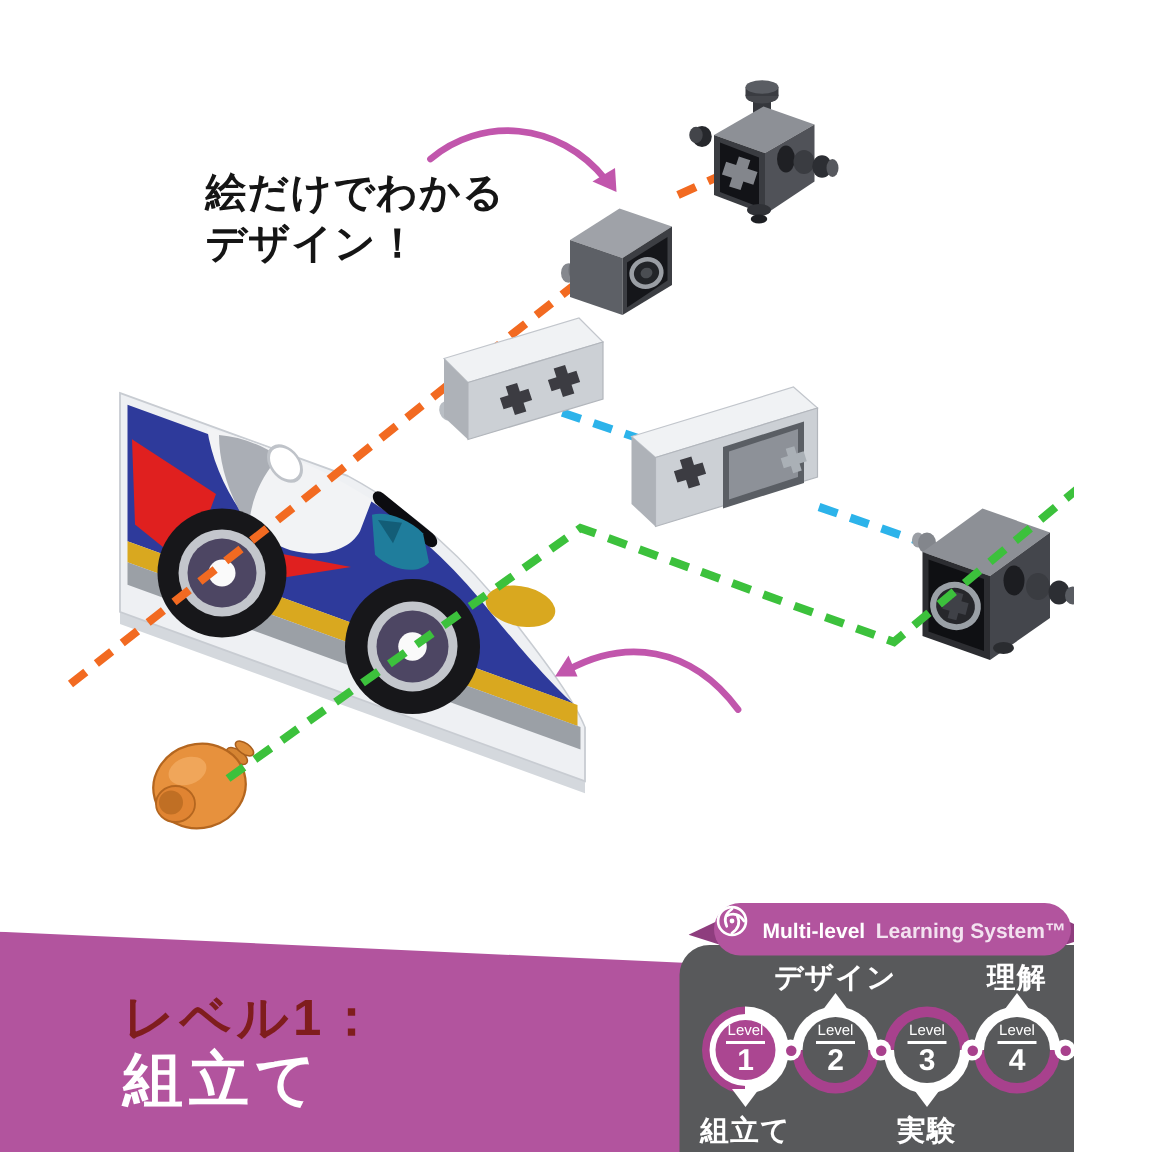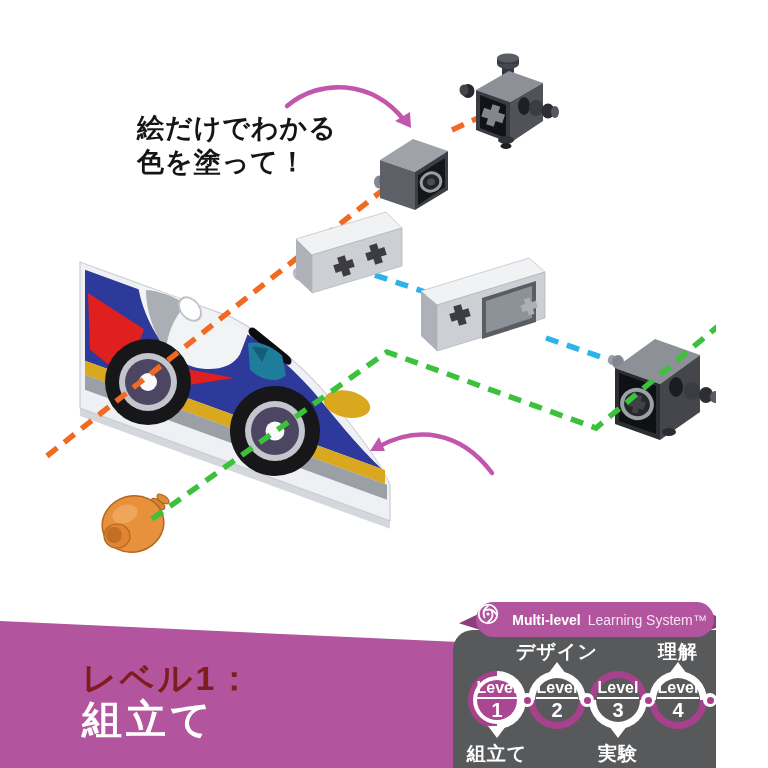--- a/index.html
+++ b/index.html
@@ -19,32 +19,32 @@
 
   
   .ls-panel{position:absolute;left:453px;top:630px;width:315px;height:138px;background:#58595b;
             border-radius:20px 20px 0 0;}
   .ls-wing{position:absolute;top:607px;width:34px;height:27px;background:#8e3d7e;}
   .ls-wing.left{left:459px;clip-path:polygon(100% 0,0 60%,100% 100%);}
   .ls-wing.right{left:697px;clip-path:polygon(0 0,100% 60%,0 100%);}
   .ls-pill{position:absolute;left:476px;top:602px;width:238px;height:35px;background:#b2549e;
            border-radius:18px;display:flex;align-items:center;justify-content:center;gap:7px;color:#fff;}
   .ls-pill .t-strong{font-size:14px;font-weight:bold;padding-left:29px;}
-  .ls-pill .t-rest{font-size:14px;font-weight:normal;color:#f3e2f0;}
+  .ls-pill .t-rest{font-size:14px;font-weight:bold;color:#f3e2f0;}
 
   .lvl{position:absolute;top:671px;width:58px;height:58px;border-radius:50%;}
   .lvl-1{left:468px;background:conic-gradient(from 180deg,#a8418d 0 180deg,#ffffff 180deg 360deg);}
   .lvl-2{left:528px;background:conic-gradient(from 270deg,#ffffff 0 180deg,#a8418d 180deg 360deg);}
   .lvl-3{left:589px;background:conic-gradient(from 270deg,#a8418d 0 180deg,#ffffff 180deg 360deg);}
   .lvl-4{left:649px;background:conic-gradient(from 270deg,#ffffff 0 180deg,#a8418d 180deg 360deg);}
   .lvl-inner{position:absolute;inset:7px;border-radius:50%;background:#58595b;
              display:flex;flex-direction:column;align-items:center;justify-content:center;color:#fff;}
   .lvl-1 .lvl-white{position:absolute;inset:5px;border-radius:50%;background:#fff;}
   .lvl-1 .lvl-inner{inset:9px;background:#ab4691;}
-  .lvl-tier{font-size:16px;font-weight:bold;line-height:1.1;border-bottom:2px solid #fff;padding:0 1px 1px;}
+  .lvl-tier{font-size:10px;font-weight:normal;line-height:1.1;border-bottom:2px solid #fff;padding:0 1px 1px;}
   .lvl-num{font-size:20px;font-weight:bold;line-height:1.05;margin-top:1px;}
   .ptr{position:absolute;left:50%;transform:translateX(-50%);width:0;height:0;
        border-left:9px solid transparent;border-right:9px solid transparent;}
   .ptr-up{top:-9px;border-bottom:12px solid #fff;}
   .ptr-down{bottom:-9px;border-top:12px solid #fff;}
   .ls-dot{position:absolute;top:693px;width:14px;height:14px;border-radius:50%;background:#fff;}
   .ls-dot::after{content:"";position:absolute;inset:3.5px;border-radius:50%;background:#a8418d;}
   .lvl-label{position:absolute;transform:translateX(-50%);color:#fff;font-weight:bold;font-size:19px;
              letter-spacing:1px;white-space:nowrap;}
 </style>
@@ -193,21 +193,21 @@
     <g fill="none" stroke="#c156ac" stroke-width="4.5" stroke-linecap="round">
       <path d="M287,106 C320,78 372,80 404,120"></path>
       <polygon points="411,128 410,112 395,121" fill="#c156ac" stroke="none"></polygon>
       <path d="M492,473 C460,430 416,426 378,447"></path>
       <polygon points="370,451 385,451 379,437" fill="#c156ac" stroke="none"></polygon>
     </g>
   </svg>
 
   <div class="note note-instructions">
     <div>絵だけでわかる</div>
-    <div>色を塗って！</div>
+    <div>デザイン！</div>
   </div>
 
   <div class="level-banner"></div>
   <svg class="banner-chevron" width="58" height="78" viewBox="0 0 58 78">
     <g fill="#ffffff">
       <circle cx="8" cy="8" r="4.3"></circle>
         <circle cx="19" cy="19" r="4.3"></circle>
         <circle cx="30" cy="30" r="4.3"></circle>
       <circle cx="19" cy="41" r="4.3"></circle>
         <circle cx="8" cy="52" r="4.3"></circle>

